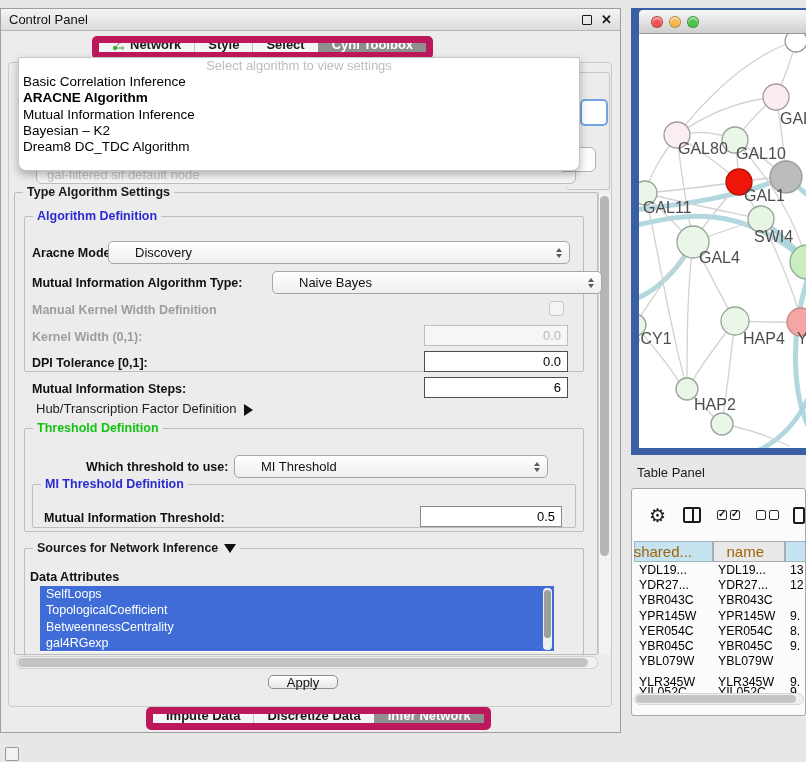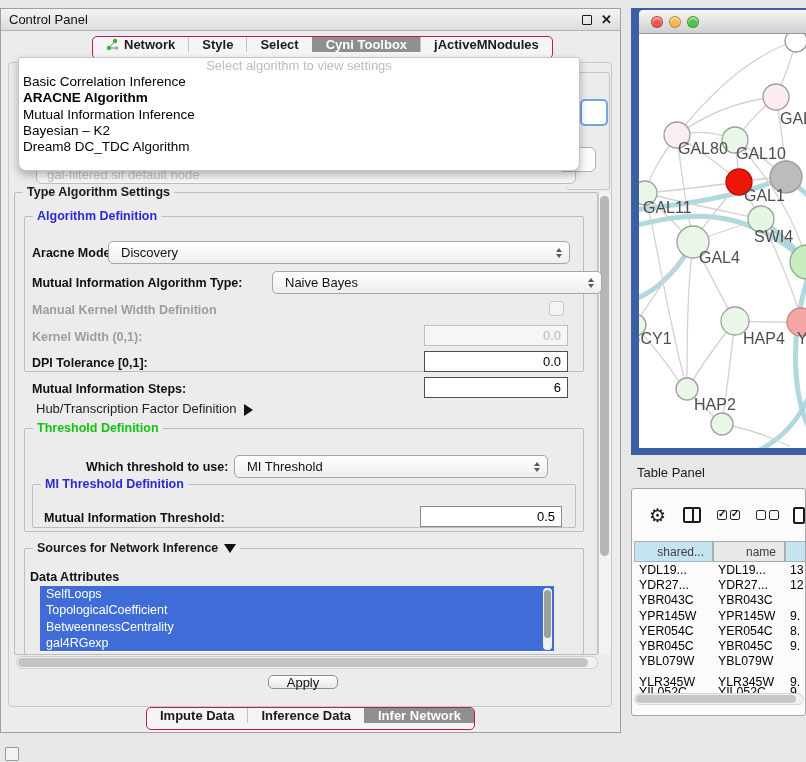--- a/index.html
+++ b/index.html
@@ -7,21 +7,21 @@
   body{font-family:"Liberation Sans",sans-serif;background:#e7e7e7;position:relative;overflow:hidden}
   .abs{position:absolute}
   #root{position:absolute;left:0;top:0;width:806px;height:762px;overflow:hidden;background:#e7e7e7}
 
   
   .cp-window{left:0;top:8px;width:621px;height:725px;background:#ececec;border:1px solid #9f9f9f}
   .cp-titlebar{left:1px;top:9px;width:619px;height:22px;background:linear-gradient(#f4f4f4,#dcdcdc);border-bottom:1px solid #b3b3b3;display:flex;align-items:center;font-size:13px;color:#111;padding-left:8px}
   .cp-float{position:absolute;right:28px;top:6px;width:10px;height:10px;border:1.5px solid #1a1a1a;border-radius:1px;background:transparent}
   .cp-close{position:absolute;right:8px;top:3px;font-size:13px;font-weight:bold;color:#1a1a1a}
 
-  .tabs{display:flex;height:23px;border:1px solid #be185d;border-radius:5px;background:#f5f5f5;font-size:13px;font-weight:600;color:#1a1a1a;overflow:hidden;align-items:flex-start}
+  .tabs{display:flex;height:23px;border:7px solid #be185d;border-radius:5px;background:#f5f5f5;font-size:13px;font-weight:600;color:#1a1a1a;overflow:hidden;align-items:flex-end}
   .tab{display:flex;align-items:center;padding:0 13px;border-left:1px solid #c3c3c3;white-space:nowrap}
   .tab:first-child{border-left:none}
   .tab.active{background:#8f8f8f;color:#fff;border-left-color:#8f8f8f}
   .net-ico{width:13px;height:13px;margin-right:5px}
 
   .cp-inner{left:8px;top:62px;width:604px;height:645px;background:#ececec;border:1px solid #c9c9c9;border-radius:4px}
 
   
   .dd{left:18px;top:57px;width:562px;height:114px;background:#fff;border:1px solid #c6c6c6;border-radius:2px 2px 8px 8px;box-shadow:0 4px 9px rgba(0,0,0,.28);z-index:40}
   .dd-ph{text-align:center;color:#bcbcbc;font-size:13px;height:16px;line-height:15px}
@@ -35,21 +35,21 @@
   .frag-bgcombo{left:36px;top:168px;width:540px;height:16px;background:#f7f7f7;border:1px solid #bdbdbd;border-radius:0 0 6px 6px;overflow:hidden;z-index:4;color:#c4c4c4;font-size:13px;line-height:11px;padding-left:10px}
 
   
   .fs{border:1px solid #bdbdbd;border-radius:2px}
   .legend{position:absolute;top:-8px;left:8px;background:#ececec;padding:0 4px;font-size:12.5px;font-weight:bold;white-space:nowrap}
   .lg-blue{color:#2a2ad2}.lg-green{color:#12c312}.lg-black{color:#1a1a1a}
   .lbl{position:absolute;font-size:12.5px;font-weight:bold;color:#111;white-space:nowrap}
   .lbl.dis{color:#9d9d9d}
   .plain{font-weight:normal;color:#222}
 
-  .combo{position:absolute;height:23px;background:linear-gradient(#ffffff,#eeeeee);border:1px solid #a6a6a6;border-radius:5px;display:flex;align-items:center;font-size:13px;color:#111;padding-left:12px}
+  .combo{position:absolute;height:23px;background:linear-gradient(#ffffff,#eeeeee);border:1px solid #a6a6a6;border-radius:5px;display:flex;align-items:center;font-size:13px;color:#111;padding-left:26px}
   .spin{position:absolute;right:7px;top:50%;transform:translateY(-50%);display:flex;flex-direction:column;gap:2px}
   .spin i{display:block;width:0;height:0;border-left:3.5px solid transparent;border-right:3.5px solid transparent}
   .spin .up{border-bottom:4px solid #5a5a5a}
   .spin .dn{border-top:4px solid #5a5a5a}
 
   .tfield{position:absolute;height:21px;background:#fff;border:1px solid #4e4e4e;font-size:13px;color:#000;display:flex;align-items:center;justify-content:flex-end;padding-right:6px}
   .tfield.dis{background:#f6f6f6;border-color:#bfbfbf;color:#b8b8b8}
   .checkbox{position:absolute;width:15px;height:15px;border:1px solid #c9c9c9;border-radius:3px;background:#f4f4f4}
 
   .tri-right{display:inline-block;width:0;height:0;border-top:6px solid transparent;border-bottom:6px solid transparent;border-left:9px solid #111;vertical-align:middle;margin-left:8px}
@@ -78,21 +78,21 @@
   .tp-box{left:631px;top:488px;width:175px;height:228px;background:#fbfbfb;border:1px solid #a8a8a8;border-radius:3px;overflow:hidden}
   .tp-toolbar{position:absolute;left:0;top:8px;right:0;height:36px;display:flex;align-items:center}
   .gear{font-size:19px;color:#1a1a1a;margin-left:17px;line-height:1}
   .colicon{width:18px;height:16px;border:2px solid #1a1a1a;border-radius:2px;margin-left:17px;position:relative}
   .colicon::after{content:"";position:absolute;left:50%;top:0;bottom:0;border-left:2px solid #1a1a1a}
   .cbpair{display:flex;gap:3px;margin-left:16px}
   .cb{width:10px;height:10px;border:1.6px solid #2a2a2a;border-radius:2px;position:relative;background:#fff}
   .cb.on::after{content:"✓";position:absolute;left:0;top:-3px;font-size:10px;font-weight:bold;color:#111}
   .docicon{width:12px;height:17px;border:2px solid #1a1a1a;border-radius:2px;margin-left:14px}
   .thead{position:absolute;left:2px;top:52px;height:21px;right:0}
-  .th{position:absolute;top:0;height:21px;border:1px solid #9fb4bd;font-size:12px;color:#404040;display:flex;align-items:center;justify-content:flex-end;padding-right:8px}
+  .th{position:absolute;top:0;height:21px;border:1px solid #9fb4bd;font-size:15px;color:#a16207;display:flex;align-items:center;justify-content:flex-end;padding-right:20px}
   .tbody{position:absolute;left:2px;top:74px;right:0}
   .tr{position:absolute;width:100%;height:15.2px;font-size:12.3px;color:#000}
   .td{position:absolute;top:0;height:15.2px;line-height:15.2px;padding-left:5px;white-space:nowrap;overflow:hidden}
   .tp-hscroll{position:absolute;left:2px;top:204px;width:170px;height:12px;background:#f1f1f1;border:1px solid #d5d5d5;border-radius:6px}
   .tp-hthumb{position:absolute;left:4px;top:206px;width:160px;height:8px;background:#c6c6c6;border-radius:4px}
 
   .corner-ico{left:5px;top:747px;width:14px;height:14px;border:1px solid #9a9a9a;background:#f2f2f2;border-radius:2px}
 </style>
 </head>
 <body>
@@ -119,23 +119,20 @@
     </div>
     <div class="tab">
         <span>Style</span>
       </div>
     <div class="tab">
         <span>Select</span>
       </div>
     <div class="tab active">
         <span>Cyni Toolbox</span>
       </div>
-    <div class="tab">
-        <span>jActiveMNodules</span>
-      </div>
   </div>
 
   <div class="abs cp-inner"></div>
 
   <div class="abs frag-group"></div>
   <div class="abs frag-combo"></div>
   <div class="abs frag-btn"></div>
   <div class="abs frag-bgcombo">
     <span>gal-filtered sif default node</span>
   </div>
@@ -233,21 +230,21 @@
   <div class="abs hthumb"></div>
 
   <div class="btn" style="left:268px;top:675px;width:70px;height:14px">
     <span>Apply</span>
   </div>
   <div class="abs tabs" style="left:146px;top:707px">
     <div class="tab">
         <span>Impute Data</span>
       </div>
     <div class="tab">
-        <span>Inference Data</span>
+        <span>Discretize Data</span>
       </div>
     <div class="tab active">
         <span>Infer Network</span>
       </div>
   </div>
 
   <div class="abs net-window">
     <div class="net-titlebar">
       <span class="light" id="light-close" style="left: 12px; background: rgb(238, 85, 82); border: 1px solid rgba(0, 0, 0, 0.25);"></span>
       <span class="light" id="light-min" style="left: 30px; background: rgb(246, 182, 78); border: 1px solid rgba(0, 0, 0, 0.25);"></span>

